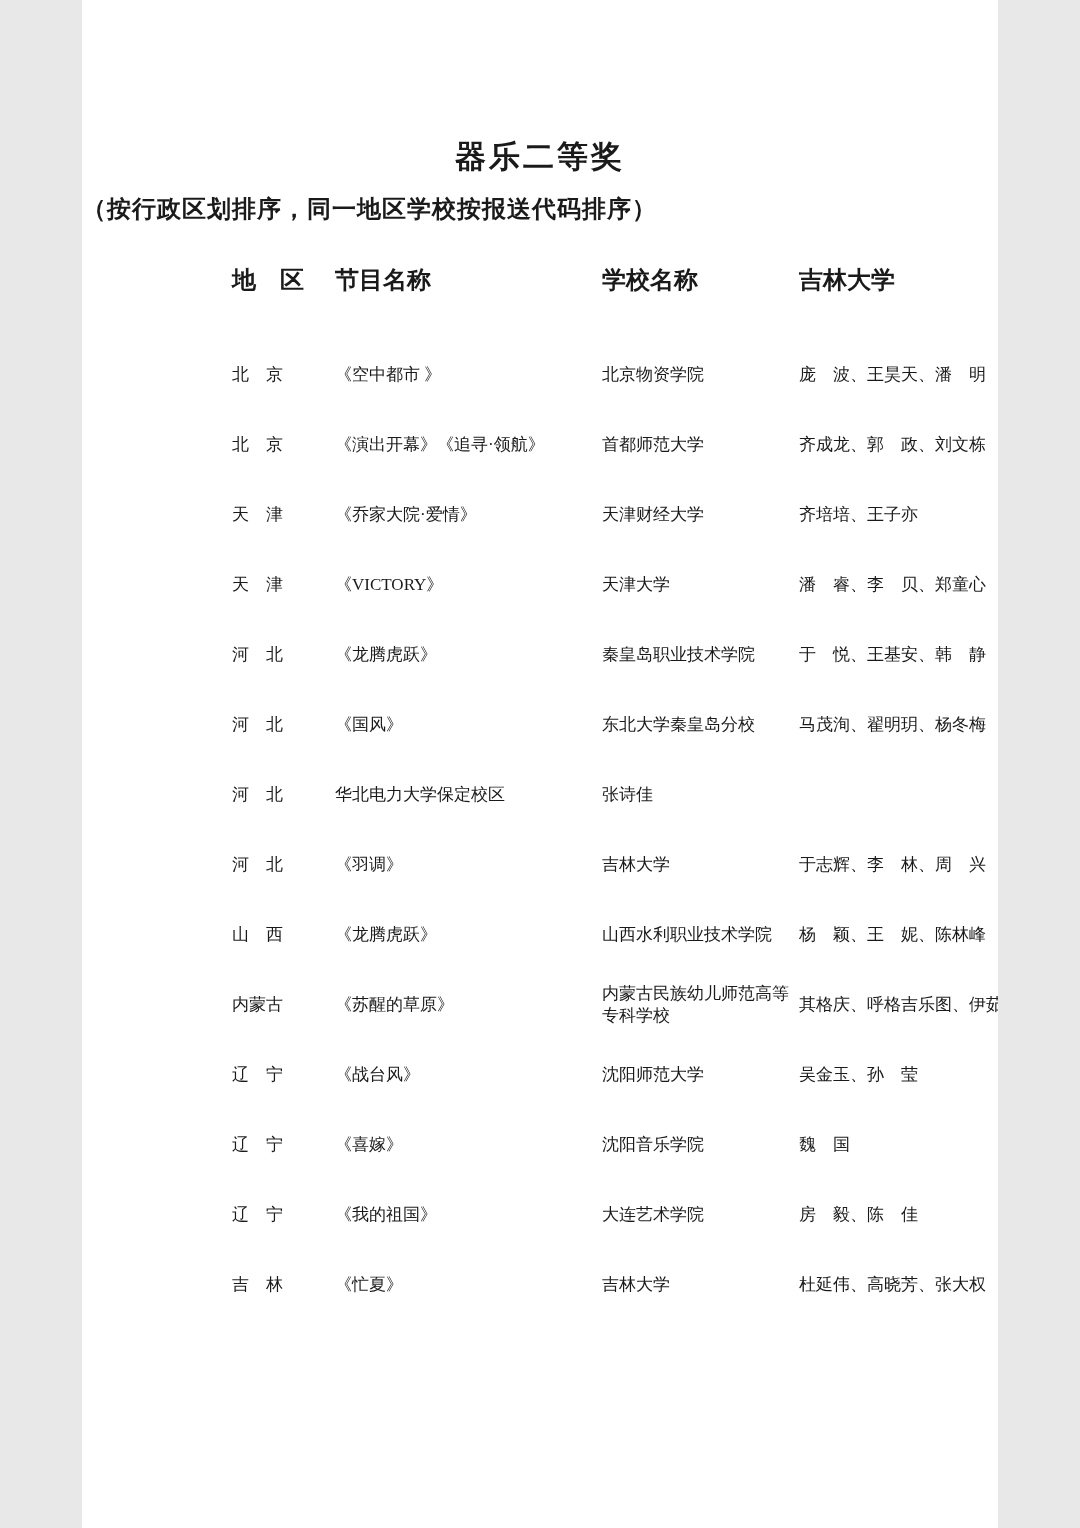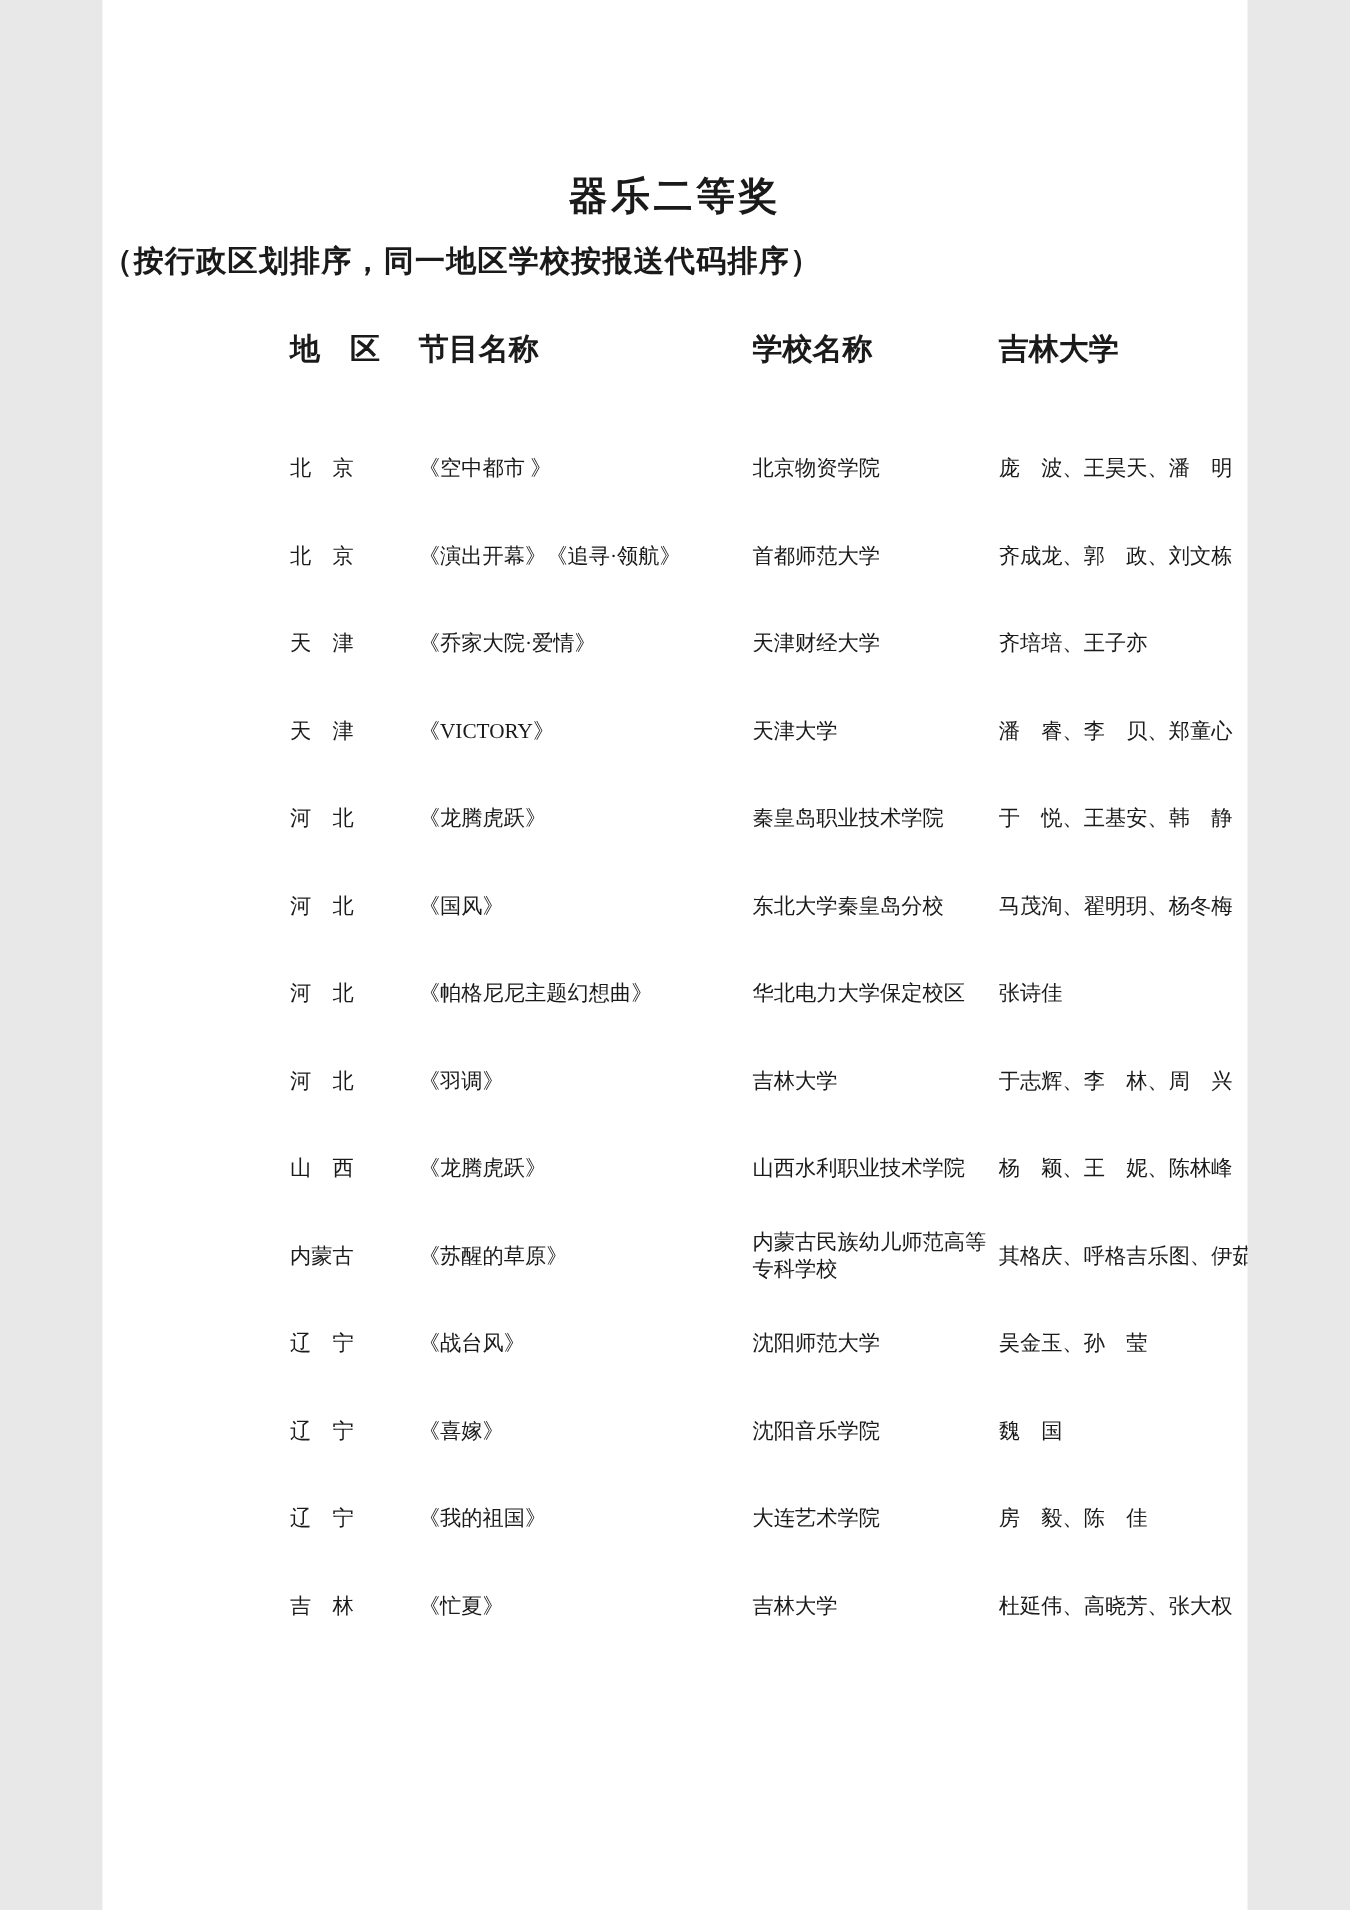--- a/index.html
+++ b/index.html
@@ -118,21 +118,20 @@
 
   <div class="trow">
     <div class="cell">河　北</div>
     <div class="cell">《国风》</div>
     <div class="cell">东北大学秦皇岛分校</div>
     <div class="cell">马茂洵、翟明玥、杨冬梅</div>
   </div>
 
   <div class="trow">
     <div class="cell">河　北</div>
-    <div class="cell">《帕格尼尼主题幻想曲》</div>
     <div class="cell">华北电力大学保定校区</div>
     <div class="cell">张诗佳</div>
   </div>
 
   <div class="trow">
     <div class="cell">河　北</div>
     <div class="cell">《羽调》</div>
     <div class="cell">吉林大学</div>
     <div class="cell">于志辉、李　林、周　兴</div>
   </div>

